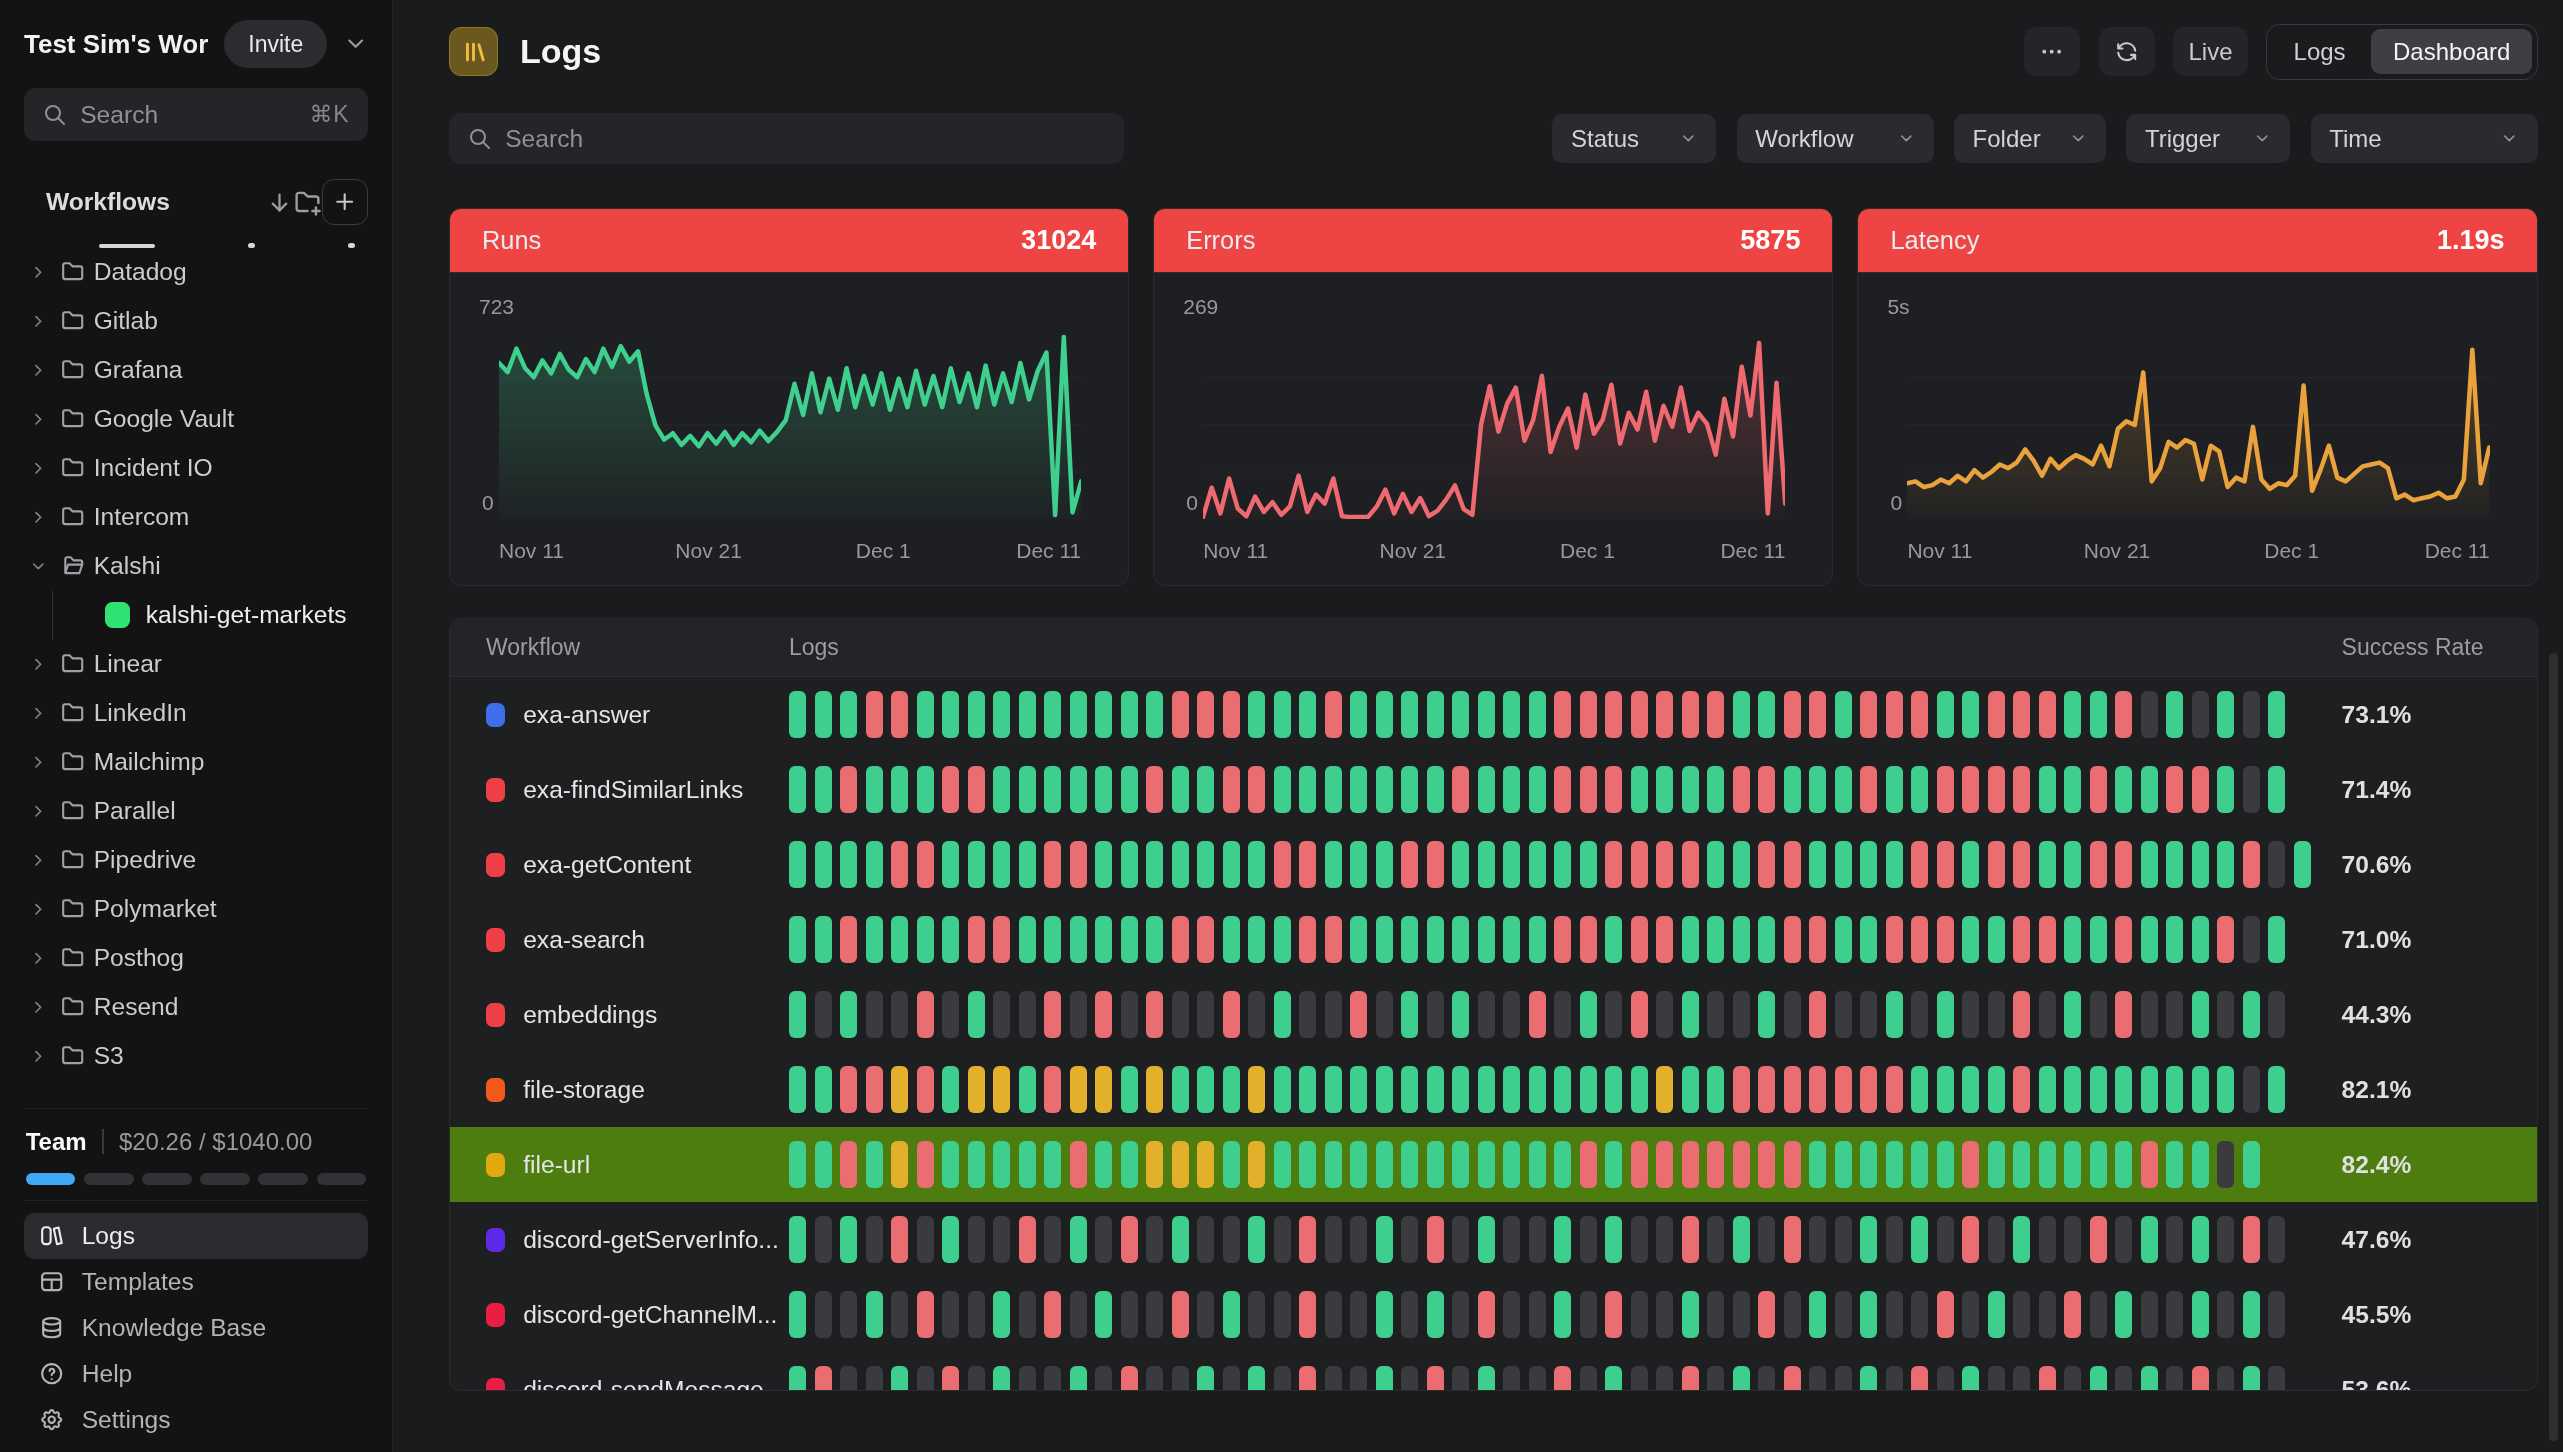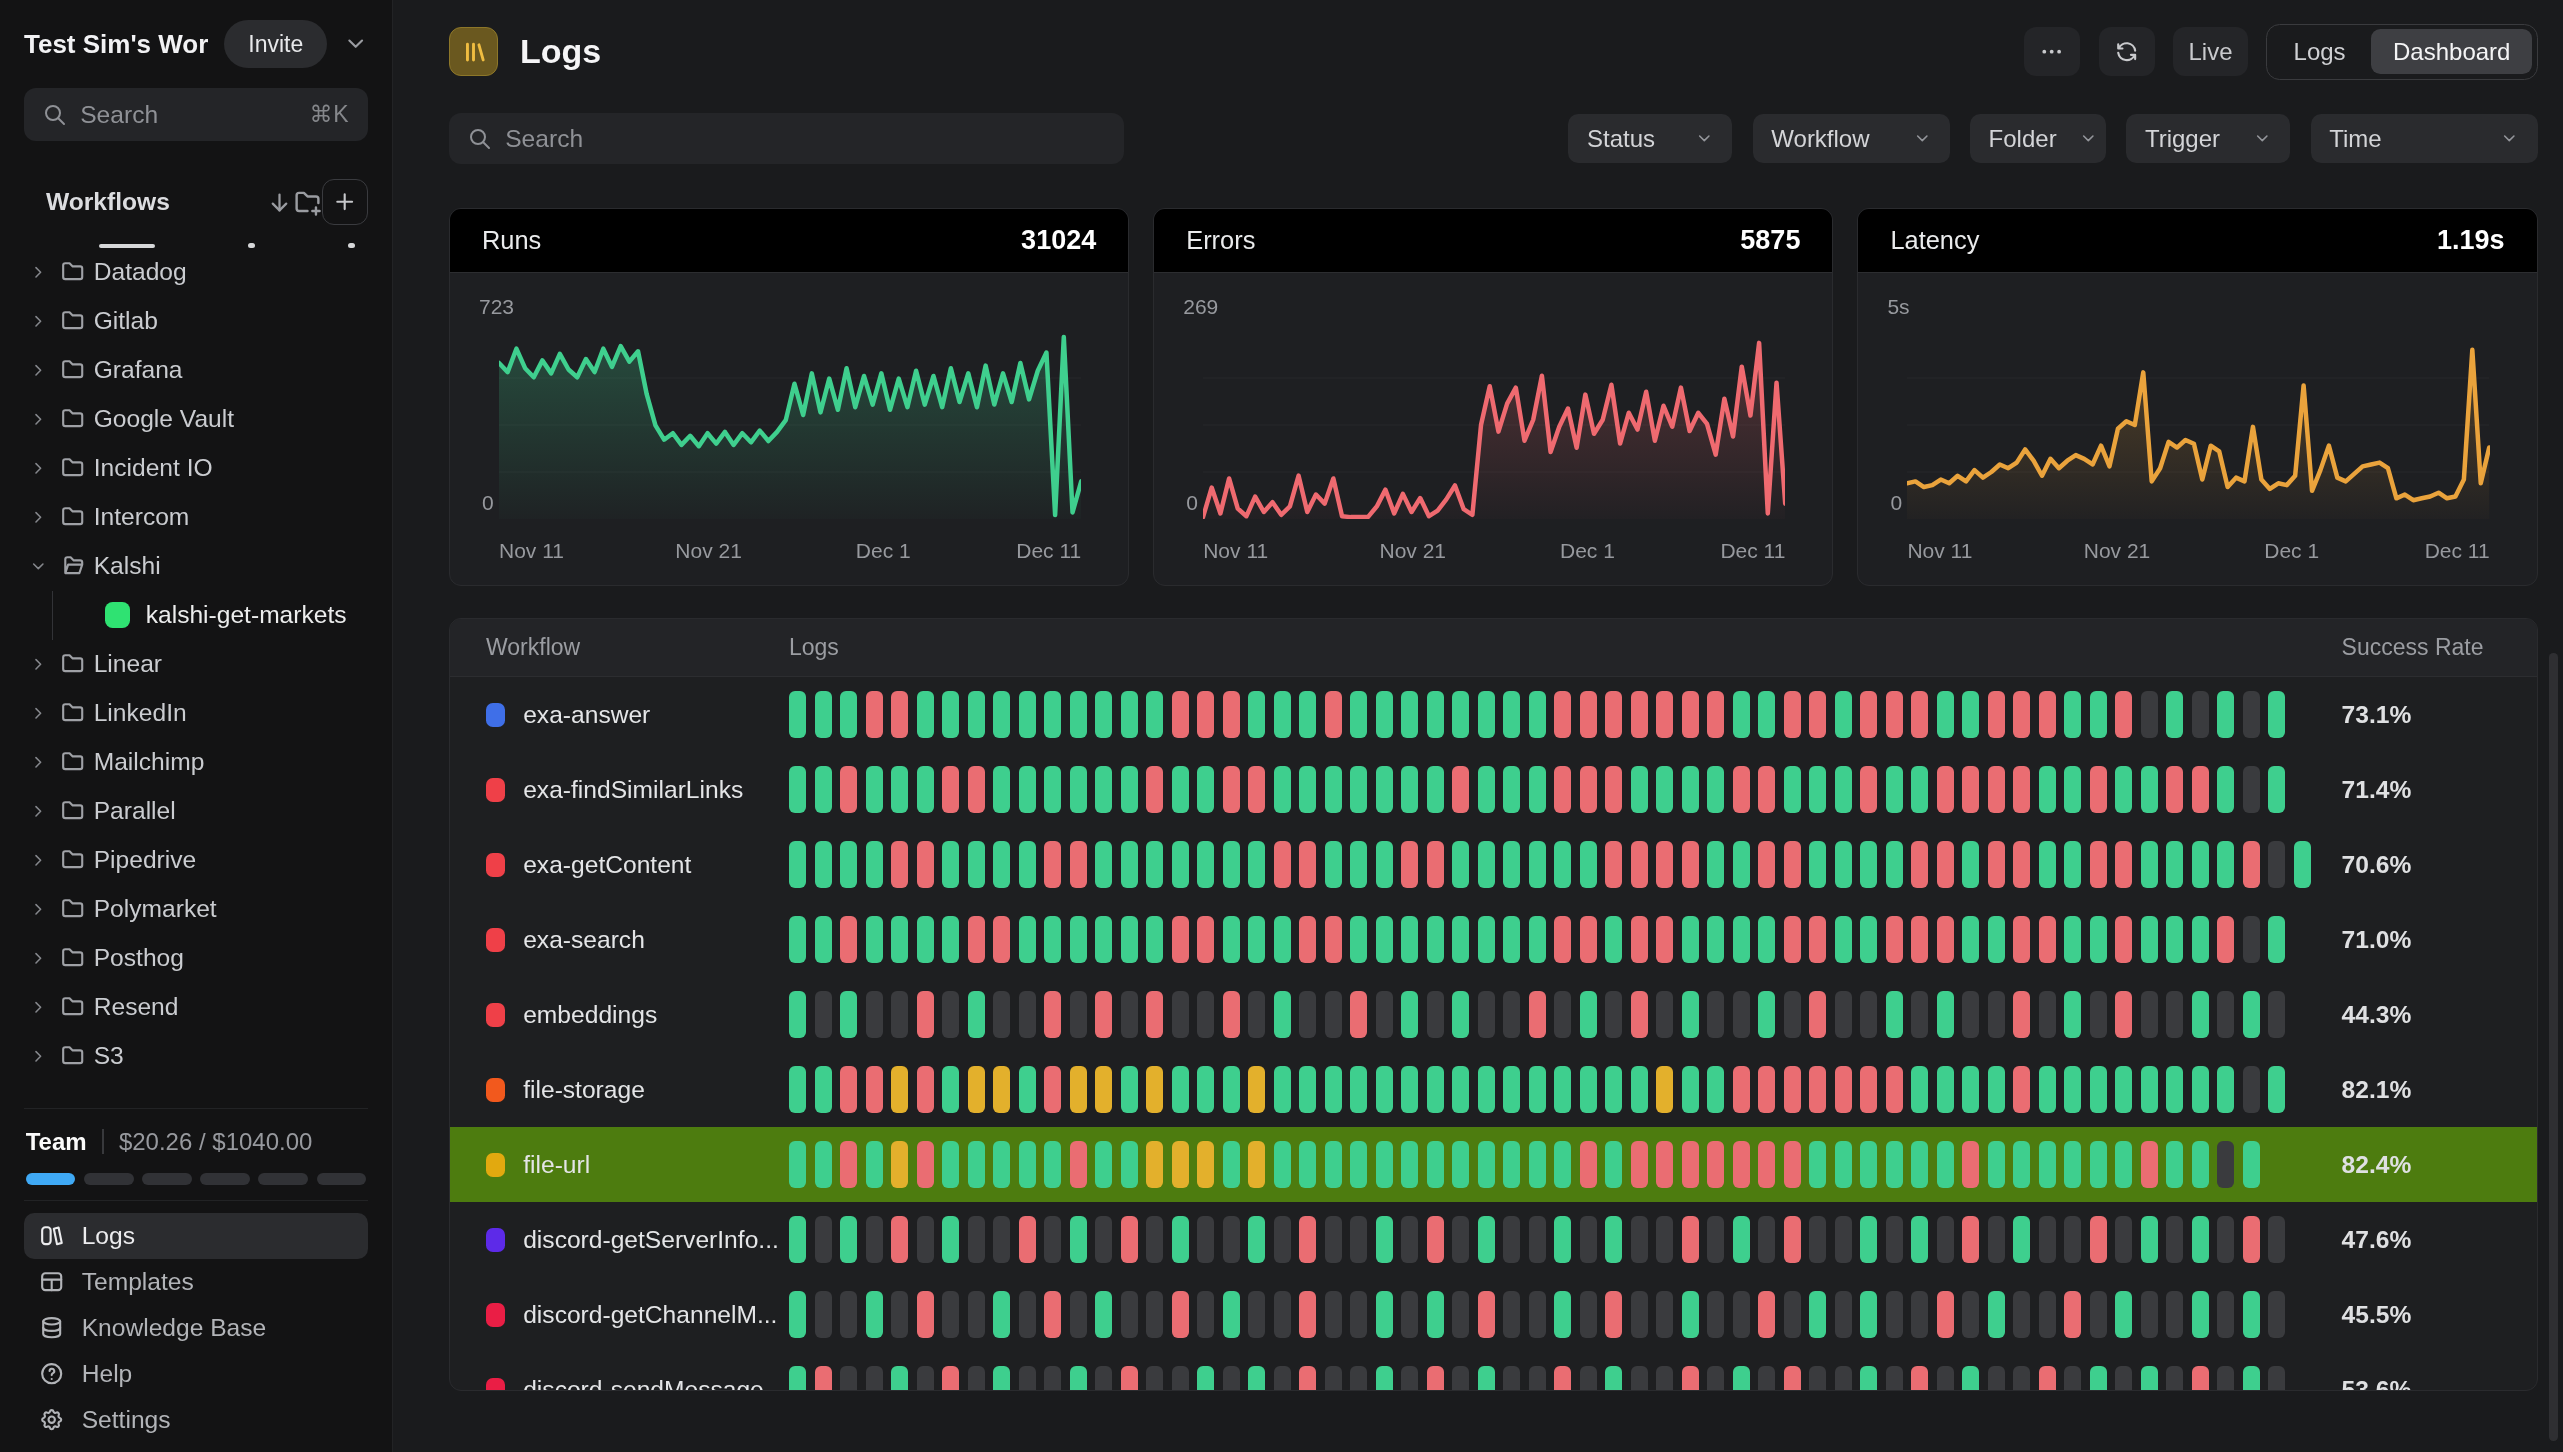--- a/index.html
+++ b/index.html
@@ -63,26 +63,26 @@
   .toggle-seg.sel { background:#3e3f43; color:#f4f4f5; }
 
   .filter-row { margin-top:37px; height:51px; display:flex; align-items:center; }
   .main-search { width:675px; height:51px; background:#242528; border-radius:12px; display:flex;
     align-items:center; gap:13.6px; padding:0 18.6px; color:#8f9196; }
   .main-search .ph { font-size:24.6px; }
   .dd-group { margin-left:auto; display:flex; gap:20.3px; }
   .dd { height:49px; background:#2a2b2e; border-radius:10.2px; display:flex; align-items:center;
     justify-content:space-between; padding:0 18.6px; font-size:24px; color:#d3d4d7; cursor:pointer; }
   .dd .icon { color:#94969b; margin-left:22px; }
-  .dd-0{width:164px}.dd-1{width:197px}.dd-2{width:136px}.dd-3{width:164px}.dd-4{width:227px}
+  .dd-0{width:164px}.dd-1{width:197px}.dd-2{width:152px}.dd-3{width:164px}.dd-4{width:227px}
 
   .cards-row { margin-top:44px; height:378px; display:flex; gap:24px; }
   .metric-card { flex:1; background:#1e1f22; border:0.8px solid #2a2b2e; border-radius:12px; overflow:hidden;
     display:flex; flex-direction:column; }
-  .mc-head { height:64px; background:#000000; border-bottom:0.8px solid #2c2d30; display:flex;
+  .mc-head { height:64px; background:#ef4444; border-bottom:0.8px solid #2c2d30; display:flex;
     align-items:center; justify-content:space-between; padding:0 32px; }
   .mc-title { font-size:25.4px; color:#eaebec; }
   .mc-value { font-size:27px; font-weight:700; color:#ffffff; }
   .mc-body { position:relative; flex:1; }
   .ymax { position:absolute; left:29px; top:22px; font-size:21px; color:#97999e; }
   .ymin { position:absolute; left:32px; bottom:70px; font-size:21px; color:#97999e; }
   .plot { position:absolute; left:49px; right:47px; top:58px; bottom:66px; }
   .plot svg { width:100%; height:100%; }
   .xlabels { position:absolute; left:49px; right:47px; bottom:20.3px; height:25.4px; font-size:21px; color:#97999e; }
   .xl { position:absolute; white-space:nowrap; }

